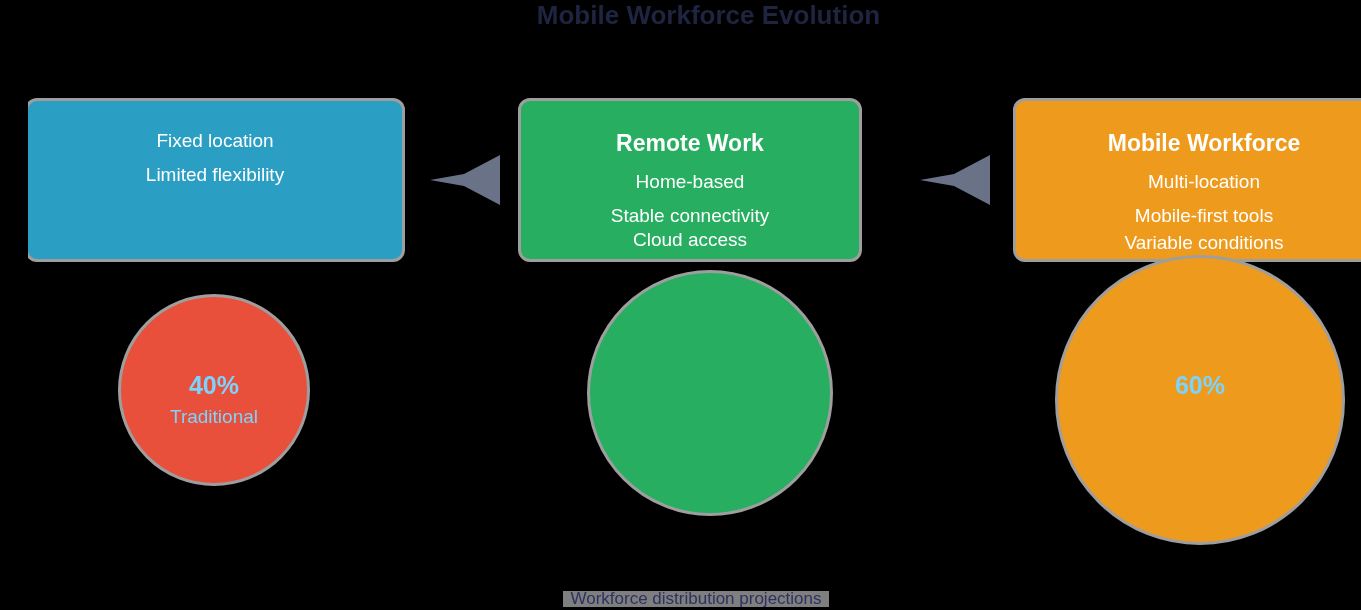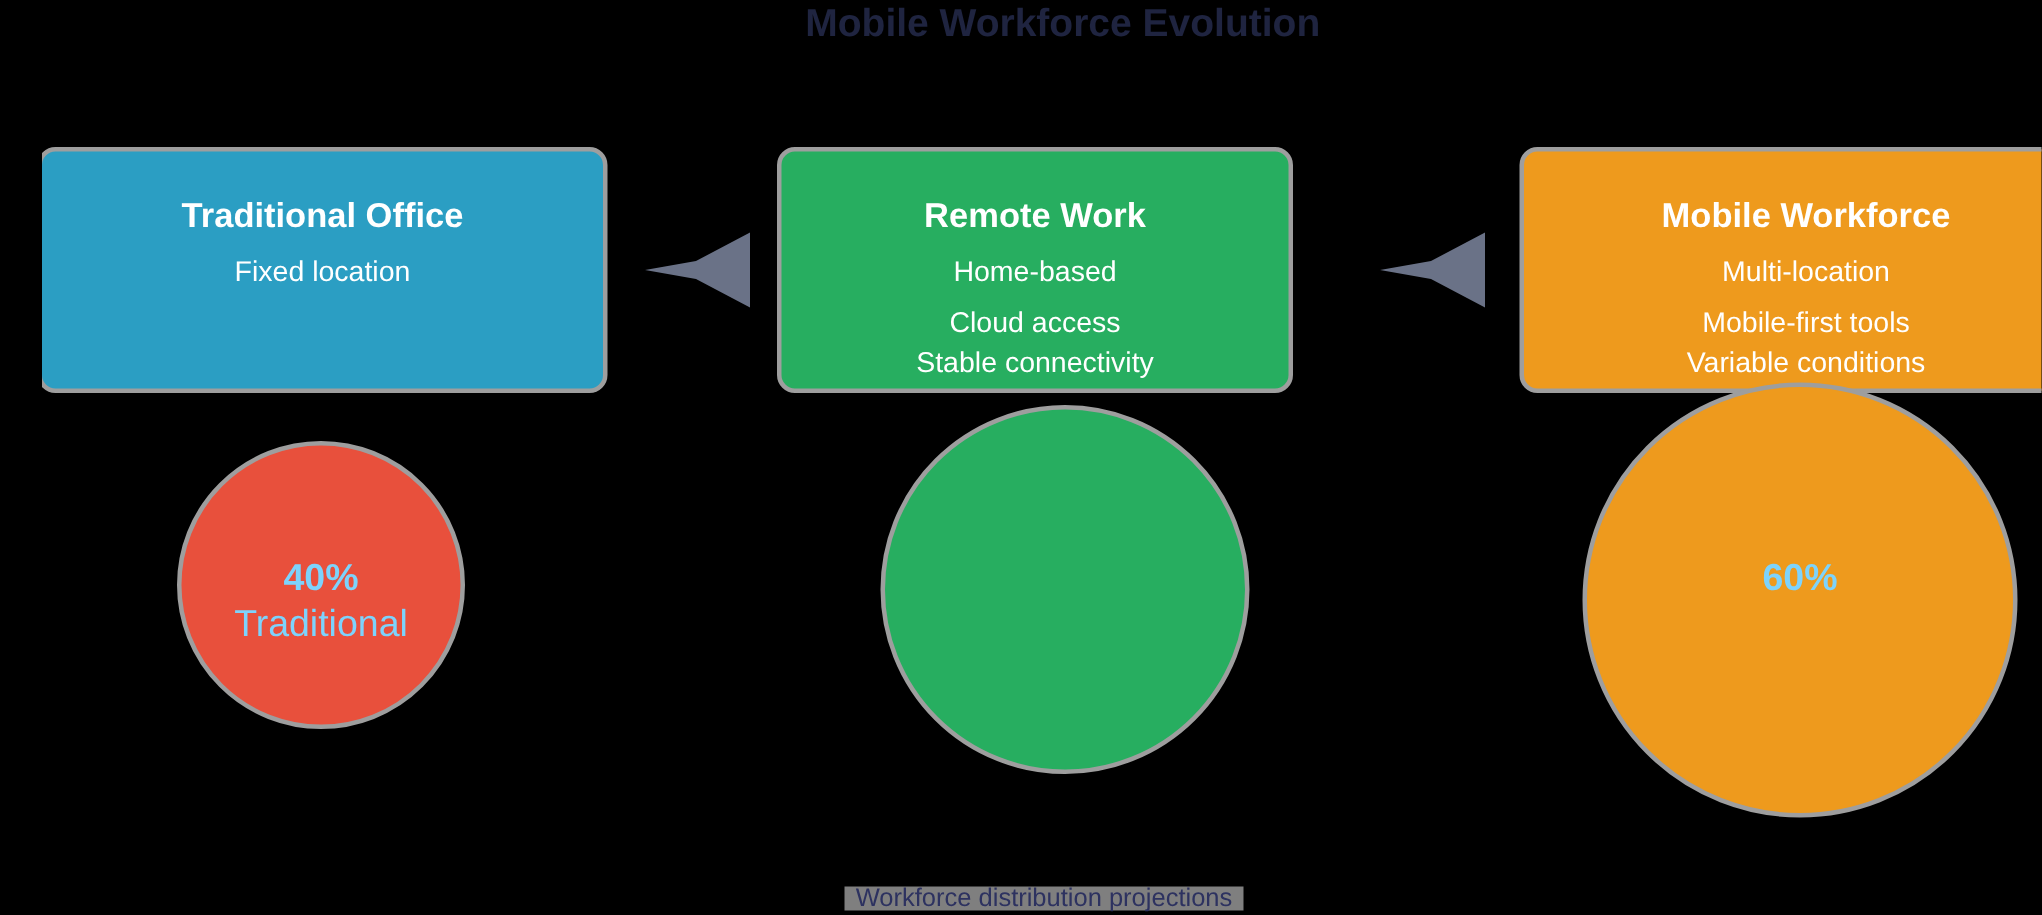--- a/index.html
+++ b/index.html
@@ -51,50 +51,50 @@
   .circle-traditional{left:90px;top:294px;width:192px;height:192px;}
   .circle-remote{left:559px;top:270px;width:246px;height:246px;}
   .circle-mobile{left:1027px;top:255px;width:290px;height:290px;}
   .stat-text{
     position:absolute;z-index:4;
     text-align:center;
     color:#7dd3fc;
     top:370px;
   }
   .stat-text .stat-value{font-size:25px;font-weight:bold;line-height:30px;margin:0 0 5px 0;}
-  .stat-text .stat-label{font-size:25px;line-height:23px;margin:0;}
+  .stat-text .stat-label{font-size:19px;line-height:23px;margin:0;}
   .stat-1{left:36px;width:300px;}
   .stat-2{left:532px;width:300px;}
   .stat-3{left:1022px;width:300px;text-align:center;}
   .caption-strip{
     position:absolute;left:535px;top:591px;width:266px;height:16px;
     background:#7f7f7f;
     color:#2d3260;
     font-size:17px;line-height:16px;
     text-align:center;
     z-index:5;
   }
 </style>
 </head>
 <body>
 
 <div class="canvas">
 
   <div class="diagram-title">Mobile Workforce Evolution</div>
 
   <div class="stage-box box-traditional" style="background: rgb(43, 158, 195);">
-    <p class="stage-title">Traditional Office</p>
     <p class="stage-line l1">Fixed location</p>
+    <p class="stage-line l3">Limited flexibility</p>
   </div>
 
   <div class="stage-box box-remote" style="background: rgb(39, 174, 96);">
     <p class="stage-title">Remote Work</p>
     <p class="stage-line l1">Home-based</p>
+    <p class="stage-line l3">Stable connectivity</p>
     <p class="stage-line l2">Cloud access</p>
-    <p class="stage-line l3">Stable connectivity</p>
   </div>
 
   <div class="stage-box box-mobile" style="background: rgb(238, 154, 29);">
     <p class="stage-title">Mobile Workforce</p>
     <p class="stage-line l1">Multi-location</p>
     <p class="stage-line l2">Mobile-first tools</p>
     <p class="stage-line l3">Variable conditions</p>
   </div>
 
   <svg class="flow-arrow arrow-1" viewBox="0 0 70 56">

